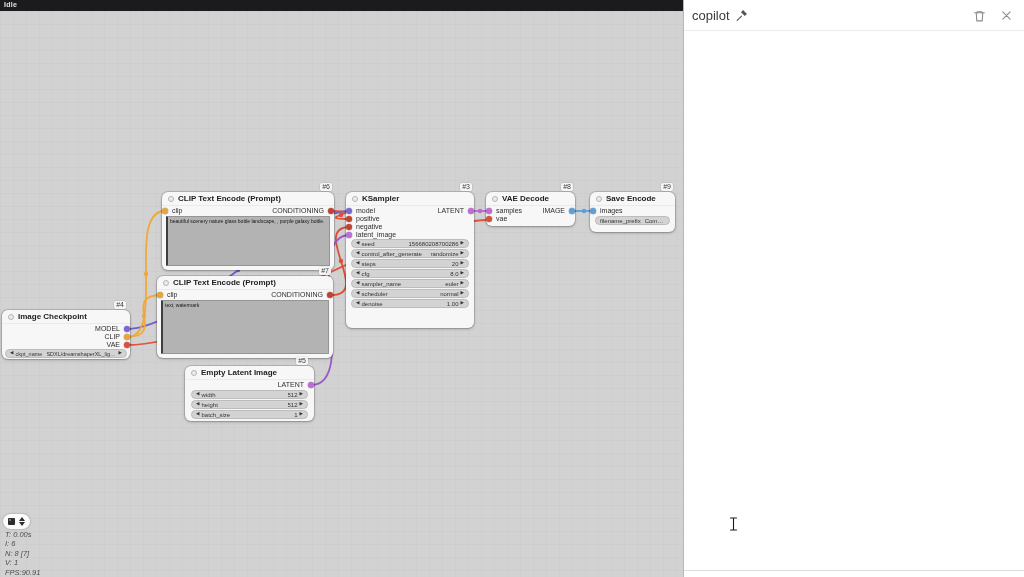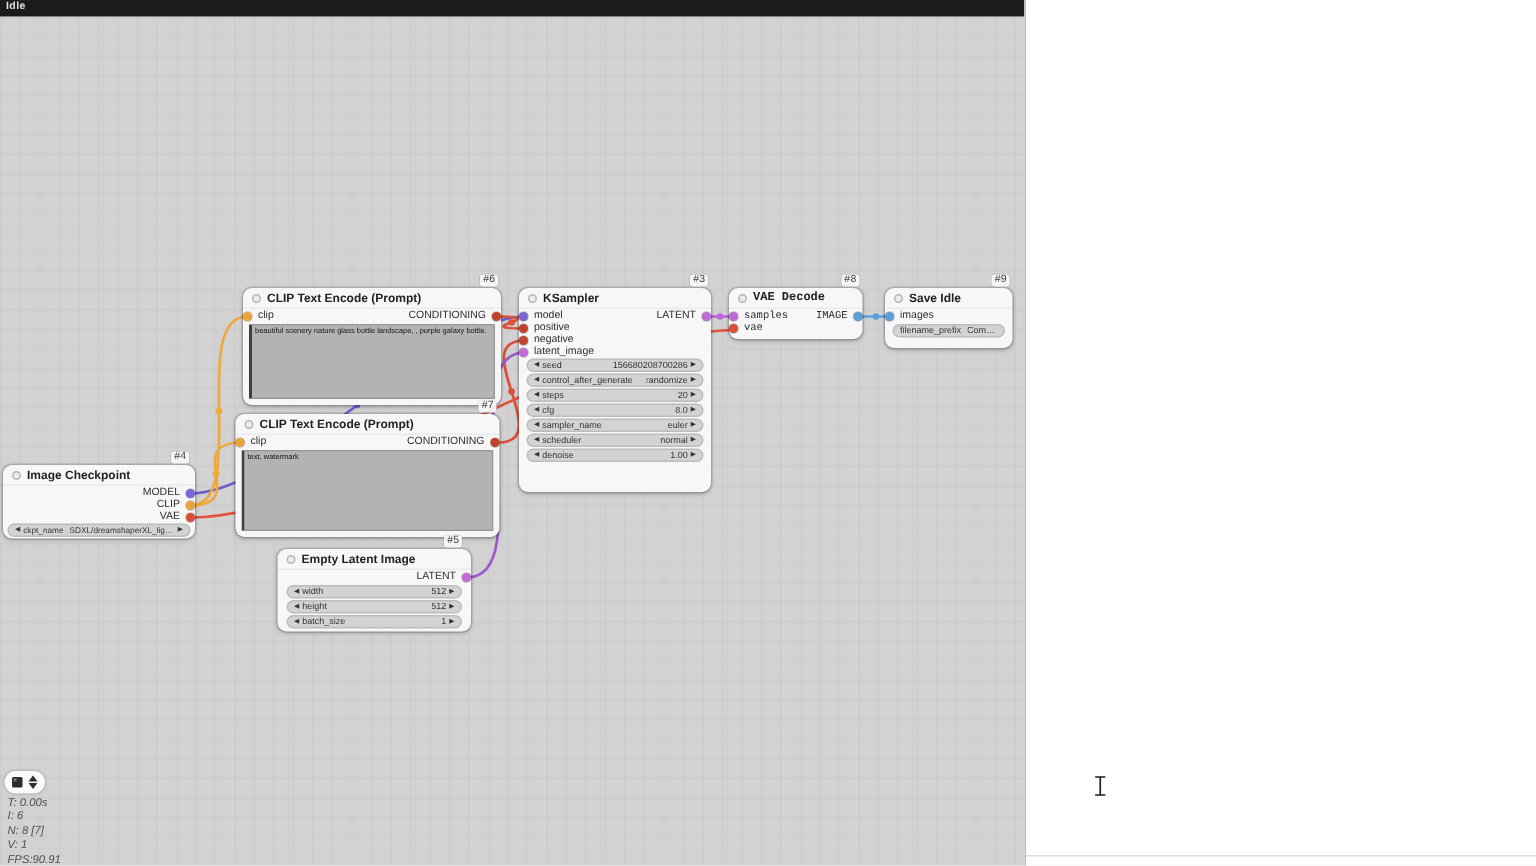--- a/index.html
+++ b/index.html
@@ -173,39 +173,39 @@
   </div>
   <div class="pill" style="left:5px;top:107px;width:118px;">
     <span class="arr">◀</span>
     <span class="nm">denoise</span>
       <span class="sp"></span>
     <span class="val">1.00</span>
     <span class="arr">▶</span>
   </div>
 </div>
 
-<div class="node" style="left:486px;top:192px;width:89px;height:34px;font-family:Liberation Mono, monospace;">
+<div class="node" style="left:486px;top:192px;width:89px;height:34px;">
   <div class="badge" style="right:2px;">#8</div>
   <div class="node-title">
     <span class="collapse-dot"></span>
     <span>VAE Decode</span>
   </div>
   <span class="dot" style="left: 0px; top: 16px; background: rgb(192, 107, 214);"></span>
   <span class="plabel" style="left:10px;top:15px;">samples</span>
   <span class="dot" style="left: 0px; top: 24px; background: rgb(217, 79, 56);"></span>
   <span class="plabel" style="left:10px;top:23px;">vae</span>
   <span class="plabel out" style="right:10px;top:15px;">IMAGE</span>
   <span class="dot" style="right: 0px; top: 16px; background: rgb(93, 159, 217);"></span>
 </div>
 
 <div class="node" style="left:590px;top:192px;width:85px;height:40px;">
   <div class="badge" style="right:2px;">#9</div>
   <div class="node-title">
     <span class="collapse-dot"></span>
-    <span>Save Idle</span>
+    <span>Save Encode</span>
   </div>
   <span class="dot" style="left: 0px; top: 16px; background: rgb(93, 159, 217);"></span>
   <span class="plabel" style="left:10px;top:15px;">images</span>
   <div class="pill" style="left:5px;top:24px;width:75px;">
     <span class="nm">filename_prefix</span>
       <span class="sp"></span>
     <span class="val">ComfyUI</span>
   </div>
 </div>
 
@@ -274,19 +274,44 @@
   <div>N: 8 [7]</div>
   <div>V: 1</div>
   <div>FPS:90.91</div>
 </div>
 
 <div id="topbar" class="abs">
   <span class="status">Idle</span>
 </div>
 
 <div id="sidebar" class="abs">
+  <div id="sb-header">
+    <div id="sb-title">
+      <span>copilot</span>
+      <span class="hicon">
+        <svg width="13" height="13" viewBox="0 0 24 24" fill="none" stroke="#555" stroke-width="2" stroke-linecap="round">
+          <path d="M4 21l8-8"></path>
+            <path d="M11 6l4-4 7 7-4 4z" fill="#555" stroke="none"></path>
+        </svg>
+      </span>
+    </div>
+    <div id="sb-actions">
+      <span class="icon-btn">
+        <svg width="13" height="14" viewBox="0 0 24 24" fill="none" stroke="#8b8b94" stroke-width="2" stroke-linecap="round">
+          <path d="M3 6h18"></path>
+            <path d="M8 6V4h8v2"></path>
+            <path d="M6 6l1 15h10l1-15"></path>
+        </svg>
+      </span>
+      <span class="icon-btn">
+        <svg width="11" height="11" viewBox="0 0 24 24" fill="none" stroke="#8b8b94" stroke-width="2.4" stroke-linecap="round">
+          <path d="M4 4l16 16M20 4L4 20"></path>
+        </svg>
+      </span>
+    </div>
+  </div>
 
   <div id="sb-bottom-line"></div>
 </div>
 
 <svg id="ibeam" class="abs" width="9" height="14" viewBox="0 0 9 14">
   <path d="M1.5 1h6M4.5 1v12M1.5 13h6" stroke="#1a1a1a" stroke-width="1.1" fill="none" stroke-linecap="round"></path>
 </svg>
 
 </body></html>

